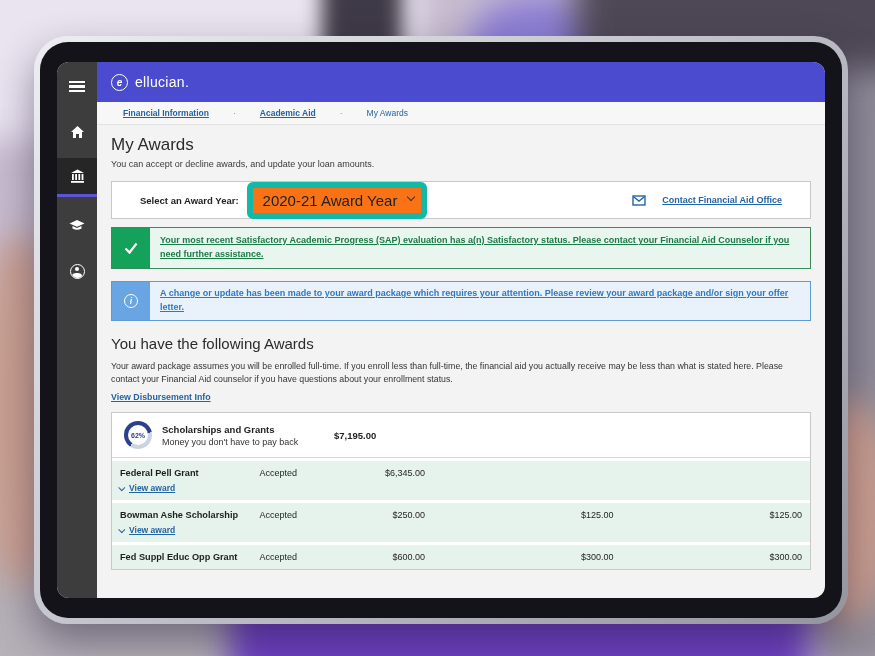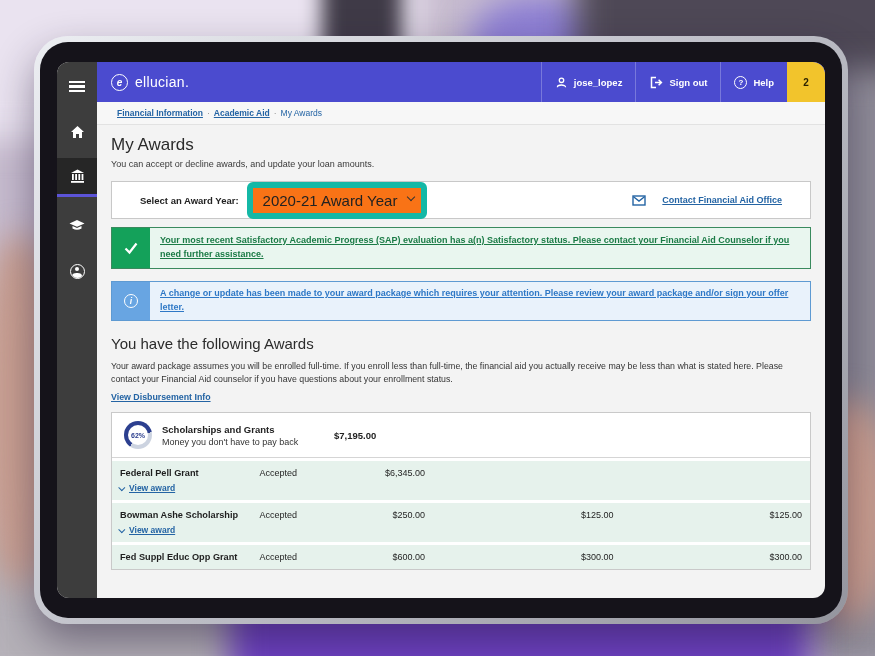--- a/index.html
+++ b/index.html
@@ -48,22 +48,22 @@
   .brand-name { font-size:14px; letter-spacing:.3px; }
   .top-right { margin-left:auto; display:flex; height:100%; align-items:stretch; }
   .top-item { display:flex; align-items:center; gap:6px; padding:0 13px; border-left:1px solid rgba(255,255,255,.25);
               font-size:9.5px; font-weight:bold; cursor:pointer; }
   .q-ring { width:13px; height:13px; border:1.3px solid #fff; border-radius:50%; display:flex; align-items:center; justify-content:center;
             font-size:8px; font-weight:bold; }
   .notif-tab { width:38px; background:#f2c42c; color:#2d2300; display:flex; align-items:center; justify-content:center;
                font-size:10px; font-weight:bold; border-top-right-radius:12px; cursor:pointer; }
 
   
-  .crumbs { height:23px; background:#f7f7f7; border-bottom:1px solid #e2e2e2; display:flex; align-items:center; gap:4px;
-            padding-left:20px; font-size:8.5px; flex:none; }
+  .crumbs { height:23px; background:#f7f7f7; border-bottom:1px solid #e2e2e2; display:flex; align-items:center; gap:24px;
+            padding-left:26px; font-size:8.5px; flex:none; }
   .crumb-link { color:#2464a4; font-weight:bold; text-decoration:underline; cursor:pointer; }
   .crumb-sep { color:#8a8a8a; }
   .crumb-current { color:#2464a4; }
 
   .content { flex:1; overflow:hidden; }
 
   .page-title { margin:10px 14px 0; font-size:17px; font-weight:500; color:#2b2b2b; }
   .page-sub { margin:4px 14px 0; font-size:9px; color:#3a3a3a; }
 
   
@@ -171,43 +171,20 @@
         </div>
       </div>
 
       <div class="main">
 
         <div class="topbar">
           <div class="brand">
             <span class="logo-ring">e</span>
             <span class="brand-name">ellucian.</span>
           </div>
-          <div class="top-right">
-            <div class="top-item">
-              <svg width="13" height="13" viewBox="0 0 14 14">
-                <circle cx="7" cy="4.6" r="2.4" fill="none" stroke="#fff" stroke-width="1.4"></circle>
-                <path d="M2.6 12 C2.6 8.9 11.4 8.9 11.4 12" fill="none" stroke="#fff" stroke-width="1.4"></path>
-              </svg>
-              <span>jose_lopez</span>
-            </div>
-            <div class="top-item">
-              <svg width="14" height="13" viewBox="0 0 14 13">
-                <path d="M7 1.5 H2.5 V11.5 H7" fill="none" stroke="#fff" stroke-width="1.5"></path>
-                <path d="M6 6.5 H12 M9.6 3.8 L12.4 6.5 L9.6 9.2" fill="none" stroke="#fff" stroke-width="1.5"></path>
-              </svg>
-              <span>Sign out</span>
-            </div>
-            <div class="top-item">
-              <span class="q-ring">?</span>
-              <span>Help</span>
-            </div>
-            <div class="notif-tab">
-              <span>2</span>
-            </div>
-          </div>
         </div>
 
         <div class="crumbs">
           <span class="crumb-link">Financial Information</span>
           <span class="crumb-sep">·</span>
           <span class="crumb-link">Academic Aid</span>
           <span class="crumb-sep">·</span>
           <span class="crumb-current">My Awards</span>
         </div>
 

